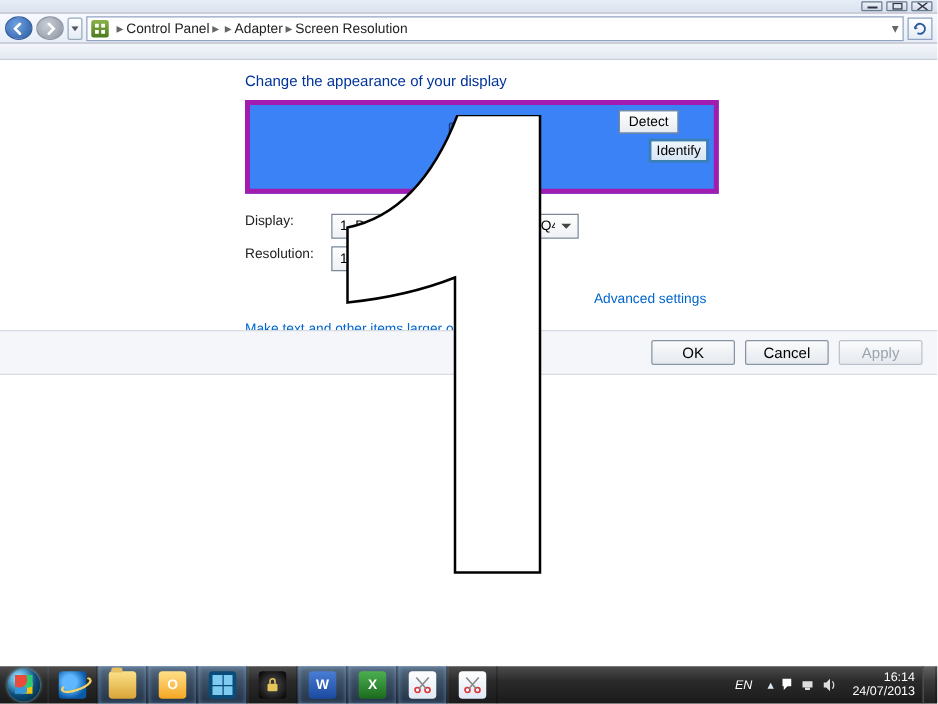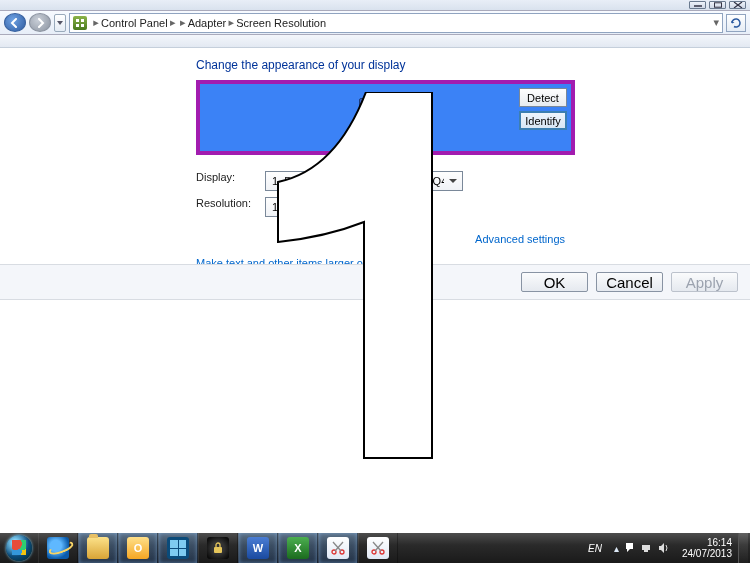--- a/index.html
+++ b/index.html
@@ -32,35 +32,35 @@
 
 .monitorbox { width:379px; height:75px; border:4px solid #a21caf; background:#3b82f6; display:flex; align-items:center; justify-content:center; position:relative; }
 .monitor { width:54px; height:40px; background:#3b63c4; border:1px solid #1a3a7a; border-radius:2px; position:relative; display:flex; align-items:center; justify-content:center; }
 .monitor::before { content:""; position:absolute; inset:3px; background:linear-gradient(135deg,#5a7fd4 0%,#3b63c4 50%); border-radius:1px; }
 .monitor .wins { position:absolute; top:4px; left:4px; right:4px; bottom:4px; background:#5a7fd4; }
 .monitor .wins::before { content:""; position:absolute; top:0; right:0; width:18px; height:10px; background:#e5eefc; }
 .monitor .wins::after { content:""; position:absolute; bottom:0; left:0; width:15px; height:18px; background:#e5eefc; }
 .monitor .num { position:relative; z-index:2; width:24px; height:24px; border-radius:50%; background:#1a2a6e; border:2px solid #fff; color:#fff; font-size:14px; font-weight:bold; display:flex; align-items:center; justify-content:center; }
 .sidebtns { position:absolute; right:4px; top:4px; display:flex; flex-direction:column; gap:4px; }
 .sidebtn { width:48px; height:19px; border:1px solid #7a8899; background:linear-gradient(#fefefe,#e7ebf0); font-size:11px; display:flex; align-items:center; justify-content:center; cursor:default; }
-.sidebtn.hl { border:2px solid #3c7fb1; background:linear-gradient(#eef5fc,#d7e6f5); }
+.sidebtn.hl { border:2px solid #3c7fb1; background:linear-gradient(#eef5fc,#d7e6f5);margin-left:24px; }
 
 .formrow { display:flex; align-items:flex-start; margin-top:16px; font-size:11px; }
 .formrow .lbl { width:69px; color:#222; }
 .formrow .dropdown { height:20px; border:1px solid #7a8899; background:linear-gradient(#fefefe,#f0f2f6); display:flex; align-items:center; padding:0 18px 0 6px; position:relative; }
 .formrow .dropdown::after { content:""; position:absolute; right:5px; top:7px; border:4px solid transparent; border-top-color:#444; }
 .dd1 { width:198px; }
 .dd2 { width:140px; }
 .link { color:#0066cc; font-size:11px; cursor:default; }
 .advlink { text-align:right; width:369px; margin-top:16px; }
 .helplinks { margin-top:12px; }
 .helplinks .link { display:block; margin-bottom:5px; }
 
 .btnbar { height:36px; border-top:1px solid #d8dce2; border-bottom:1px solid #d8dce2; background:#f4f6fa; display:flex; align-items:center; justify-content:flex-end; padding-right:12px; gap:8px; position:absolute; left:0; right:0; top:264px; }
-.btn { width:67px; height:20px; border:1px solid #8893a3; background:linear-gradient(#fafbfc,#e5e9ef); font-size:15px; display:flex; align-items:center; justify-content:center; border-radius:2px; }
+.btn { width:67px; height:20px; border:1px solid #8893a3; background:linear-gradient(#fafbfc,#e5e9ef); font-size:12px; display:flex; align-items:center; justify-content:center; border-radius:2px; }
 .btn.disabled { color:#9ca3af; border-color:#bcc2cc; }
 
 
 .bigone { position:absolute; z-index:50; pointer-events:none; }
 .bigone svg { display:block; }
 
 
 .taskbar { position:absolute; bottom:0; left:0; right:0; height:30px; background:linear-gradient(#4d4d4d,#2a2a2a 40%,#1a1a1a); display:flex; align-items:center; }
 .start { width:38px; height:30px; display:flex; align-items:center; justify-content:center; }
 .orb { width:26px; height:26px; border-radius:50%; background:radial-gradient(circle at 35% 30%,#fff 0%,#7ecbf0 15%,#0a4b7a 55%,#022 100%); position:relative; box-shadow:0 0 3px #7ecbf0; }

